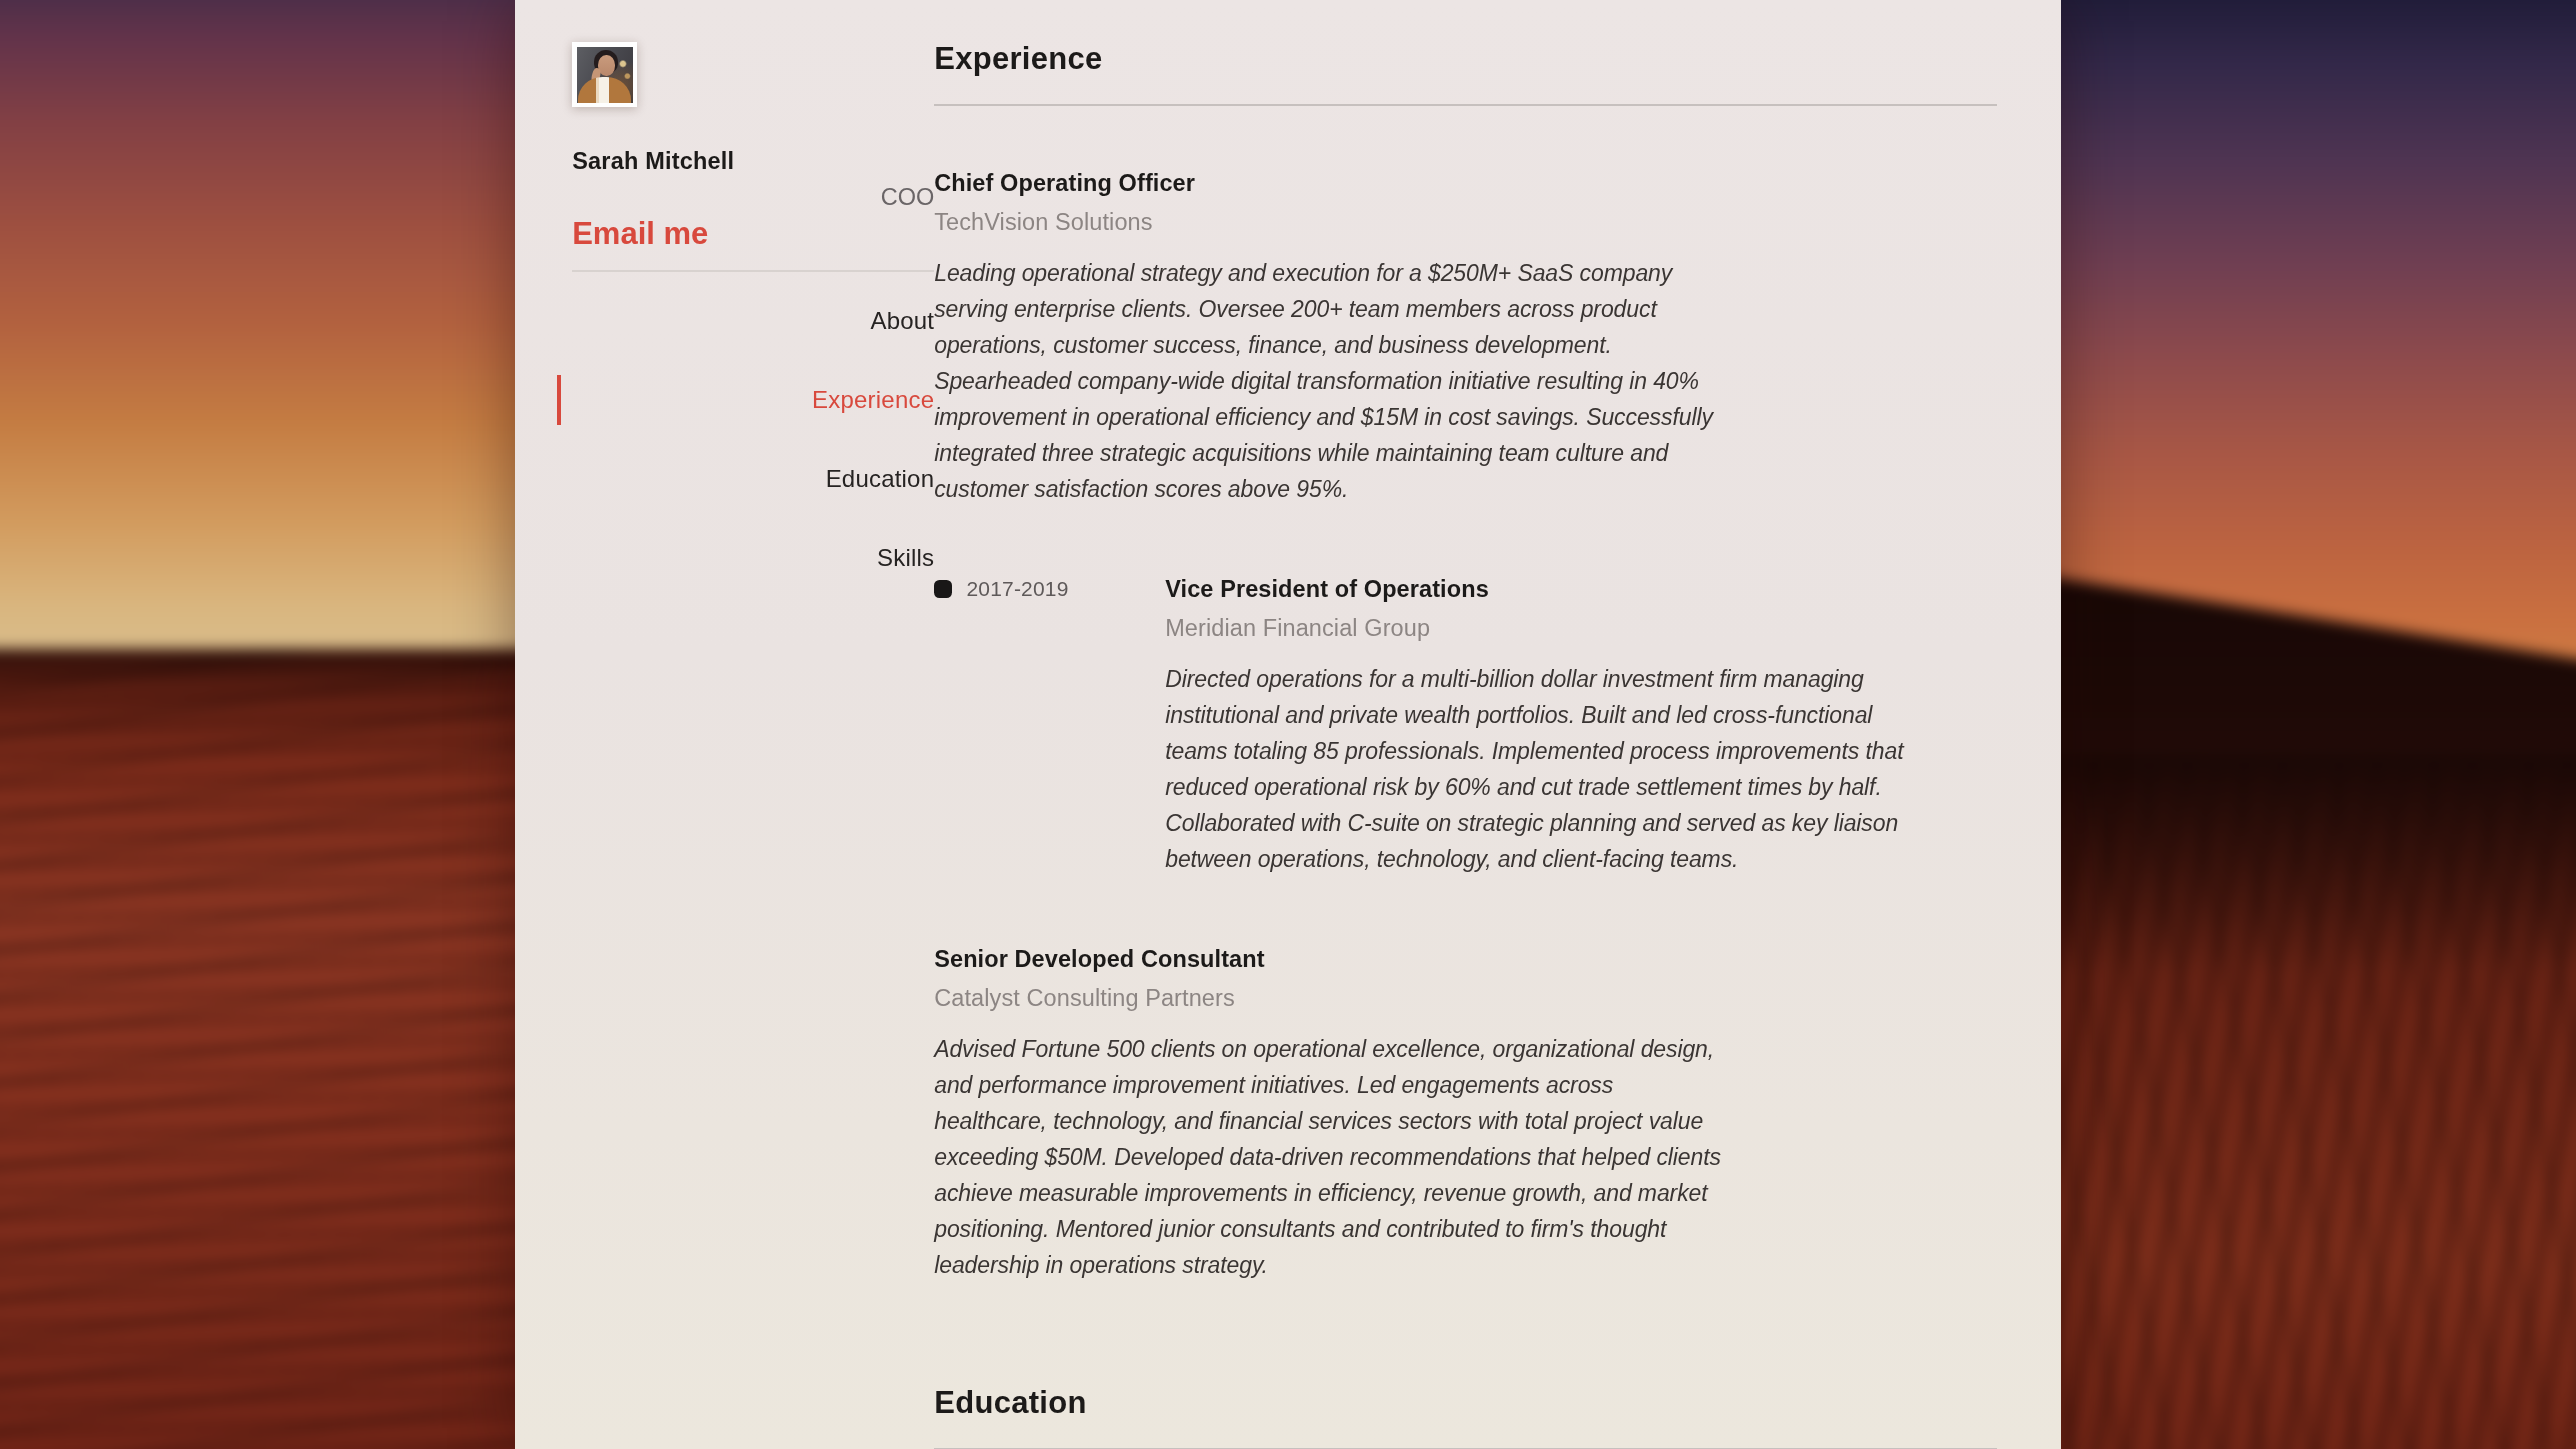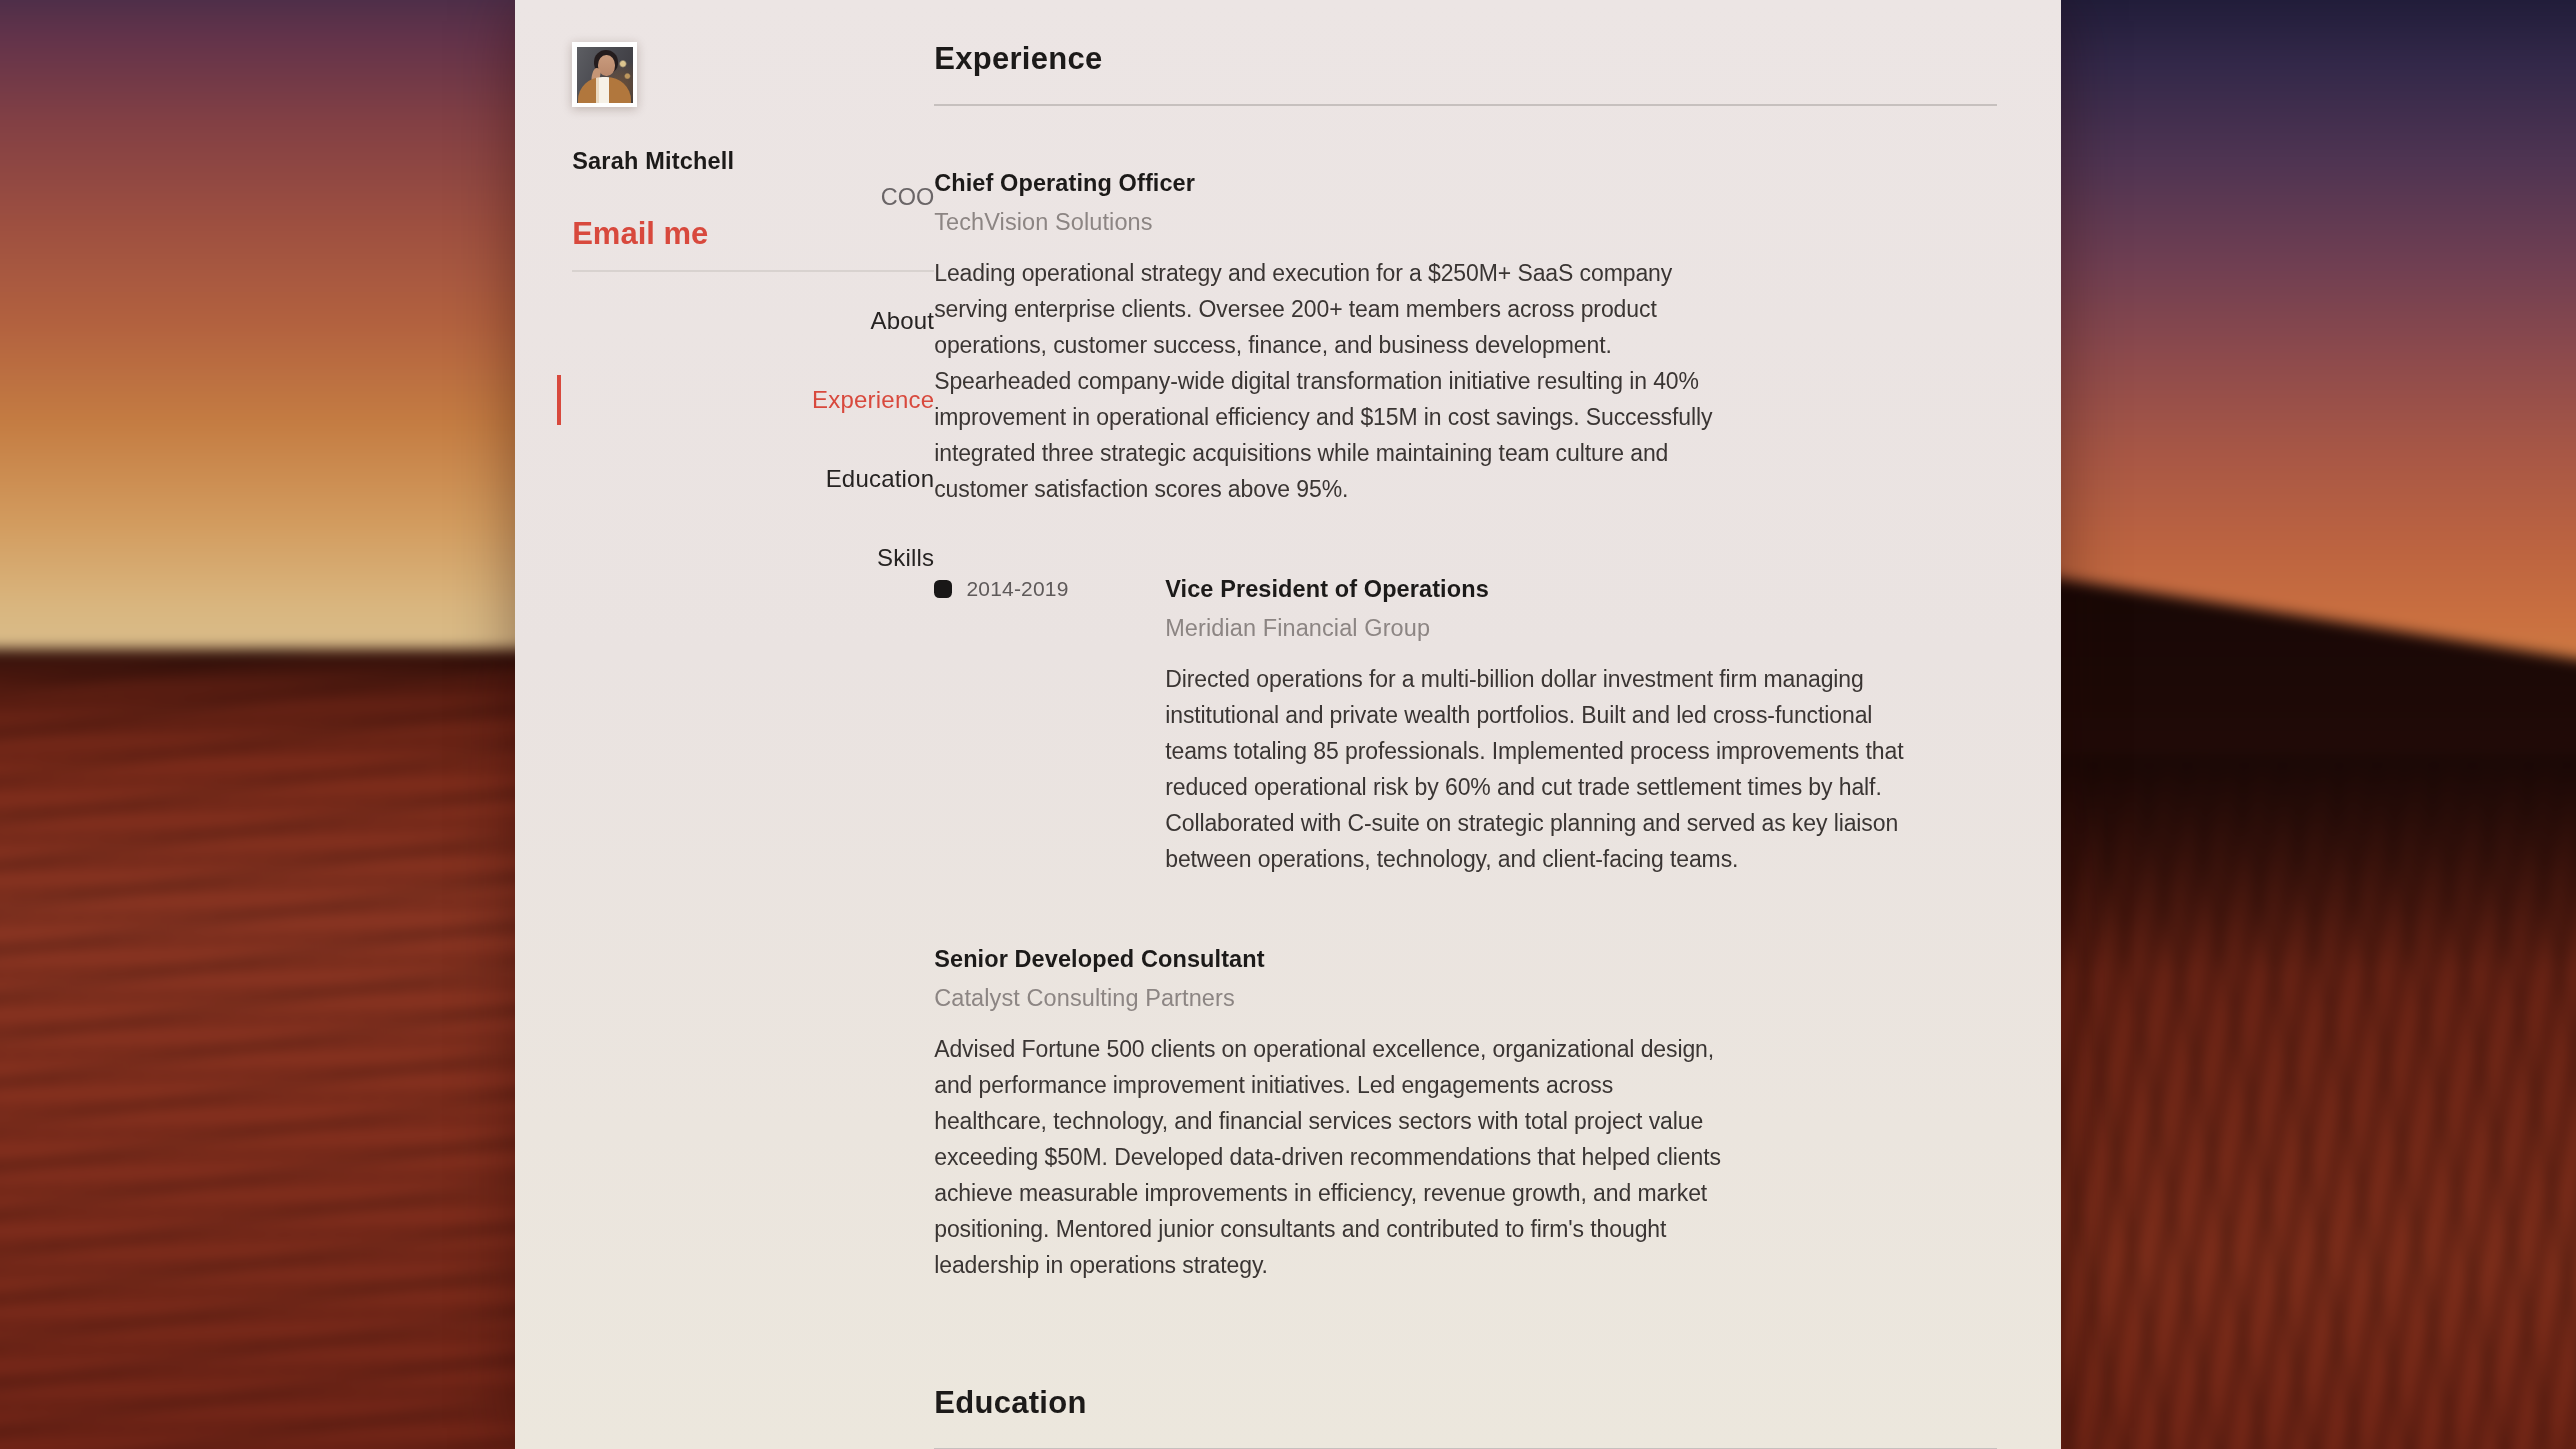--- a/index.html
+++ b/index.html
@@ -89,21 +89,21 @@
   .job-period { flex: 0 0 231px; display: flex; align-items: flex-start; padding-top: 2px; }
   .bullet { width: 17.4px; height: 17.4px; border-radius: 5.4px; background: #191717;
     margin: 4.7px 14.8px 0 0; flex: 0 0 17.4px; }
   .period-text { font-size: 21px; line-height: 25.5px; color: #5e5959; letter-spacing: 0.2px; }
   .job-main { flex: 1 1 auto; min-width: 0; }
   .job-title { margin: 0; font-size: 23.5px; line-height: 31px; font-weight: 600;
     color: #1c1a19; letter-spacing: 0.1px; }
   .job-company { margin-top: 9.4px; font-size: 23.5px; line-height: 29.5px; color: #8c8583;
     letter-spacing: 0.1px; }
   .job-desc { margin: 17.4px 0 0; font-size: 23px; line-height: 36px; color: #3a3533;
-    white-space: pre-line; letter-spacing: -0.1px; }
+    white-space: pre-line; letter-spacing: -0.1px; font-style: italic; }
   .education-section { margin-top: 101px; }
 </style>
 </head>
 <body>
 
 <div class="stage">
 
   <div class="bg">
     <div class="bg-blur">
       <div class="strip sky-left"></div>
@@ -154,21 +154,21 @@
 Spearheaded company-wide digital transformation initiative resulting in 40%
 improvement in operational efficiency and $15M in cost savings. Successfully
 integrated three strategic acquisitions while maintaining team culture and
 customer satisfaction scores above 95%.</p>
             </div>
           </article>
 
           <article class="job">
             <div class="job-period">
               <span class="bullet"></span>
-              <span class="period-text">2014-2019</span>
+              <span class="period-text">2017-2019</span>
             </div>
             <div class="job-main">
               <h3 class="job-title">Vice President of Operations</h3>
               <div class="job-company">Meridian Financial Group</div>
               <p class="job-desc">Directed operations for a multi-billion dollar investment firm managing
 institutional and private wealth portfolios. Built and led cross-functional
 teams totaling 85 professionals. Implemented process improvements that
 reduced operational risk by 60% and cut trade settlement times by half.
 Collaborated with C-suite on strategic planning and served as key liaison
 between operations, technology, and client-facing teams.</p>

